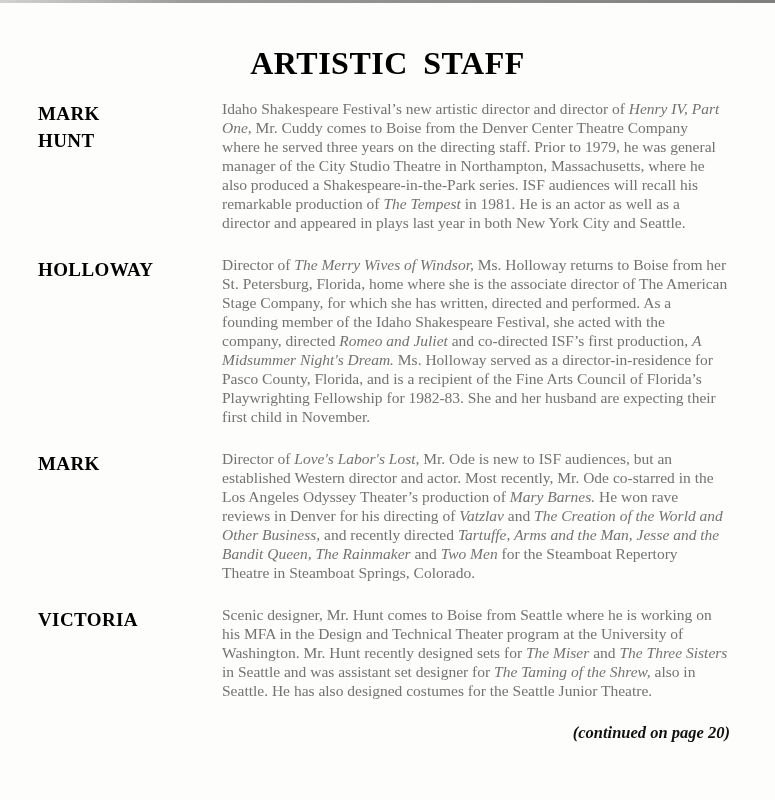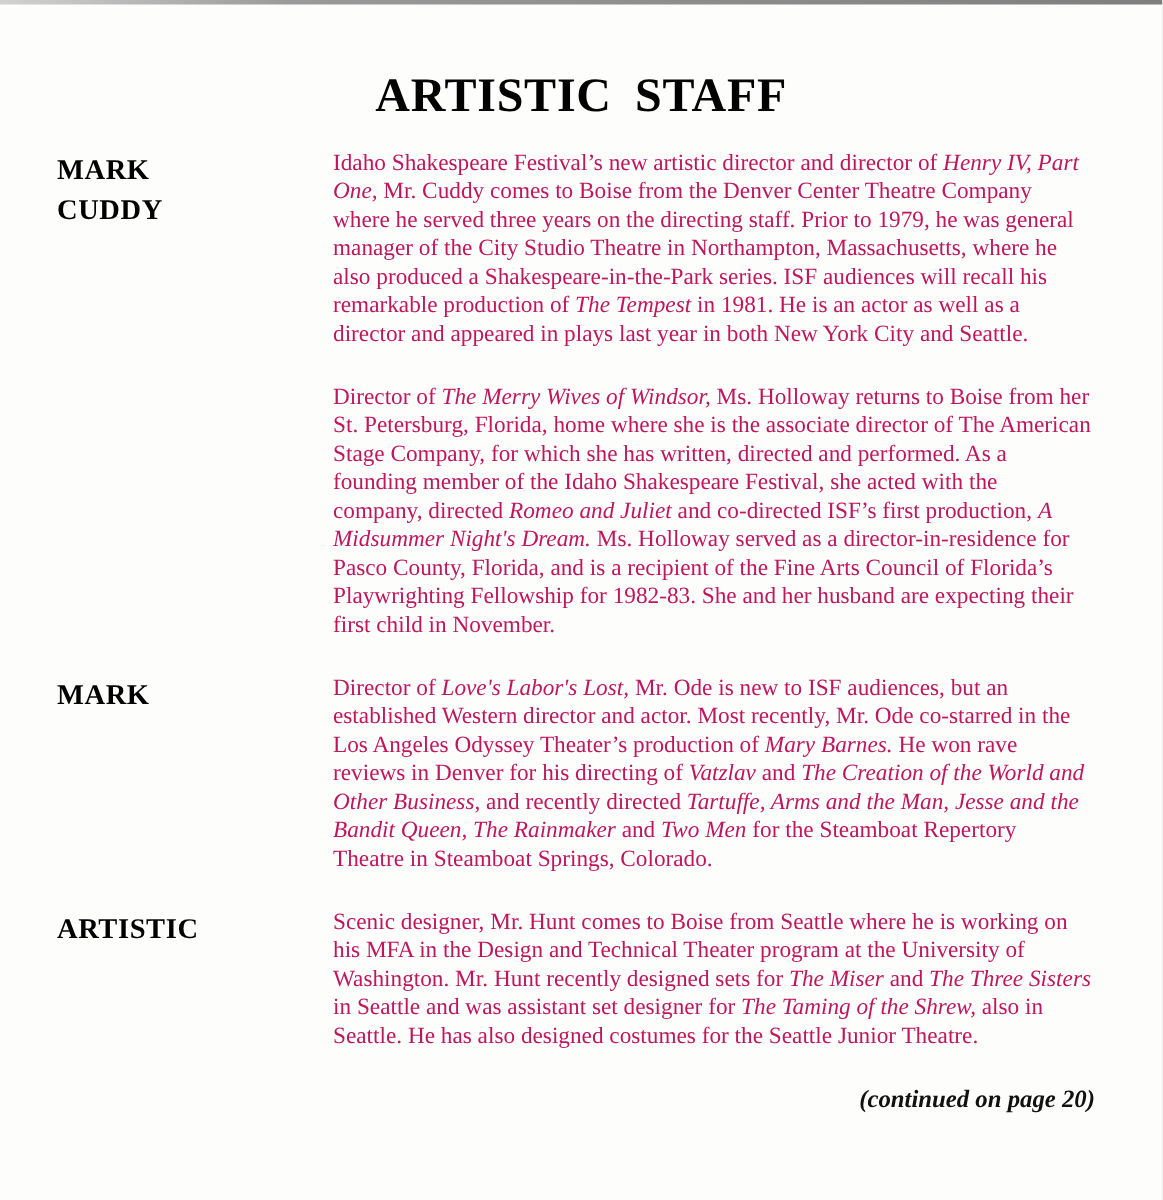--- a/index.html
+++ b/index.html
@@ -51,21 +51,21 @@
     letter-spacing: 0.4px;
     color: #000;
     padding-top: 1px;
   }
   .name-line { display: block; }
   .bio {
     flex: 1 1 auto;
     margin: 0;
     font-size: 15.5px;
     line-height: 19px;
-    color: #be185d;
+    color: #737373;
   }
   .bio em { font-style: italic; }
   .footer-note {
     padding-right: 45px;
     text-align: right;
     font-size: 16.5px;
     font-style: italic;
     font-weight: bold;
     color: #111;
     margin-top: 2px;
@@ -75,39 +75,40 @@
 </head>
 <body>
 
 <div class="page">
   <div class="scan-edge-top"></div>
   <h1 class="title">ARTISTIC STAFF</h1>
   <main class="staff-list" id="staff-list">
   <section class="row">
     <div class="name">
           <span class="name-line">MARK</span>
-          <span class="name-line">CUDDY</span>
+          <span class="name-line">HUNT</span>
         </div>
     <p class="bio"><span>Idaho Shakespeare Festival’s new artistic director and director of </span><em>Henry IV, Part One,</em><span> Mr. Cuddy comes to Boise from the Denver Center Theatre Company where he served three years on the directing staff. Prior to 1979, he was general manager of the City Studio Theatre in Northampton, Massachusetts, where he also produced a Shakespeare-in-the-Park series. ISF audiences will recall his remarkable production of </span><em>The Tempest</em><span> in 1981. He is an actor as well as a director and appeared in plays last year in both New York City and Seattle.</span></p>
   </section>
 
   <section class="row">
     <div class="name">
+          <span class="name-line">HOLLOWAY</span>
         </div>
     <p class="bio"><span>Director of </span><em>The Merry Wives of Windsor,</em><span> Ms. Holloway returns to Boise from her St. Petersburg, Florida, home where she is the associate director of The American Stage Company, for which she has written, directed and performed. As a founding member of the Idaho Shakespeare Festival, she acted with the company, directed </span><em>Romeo and Juliet</em><span> and co-directed ISF’s first production, </span><em>A Midsummer Night's Dream.</em><span> Ms. Holloway served as a director-in-residence for Pasco County, Florida, and is a recipient of the Fine Arts Council of Florida’s Playwrighting Fellowship for 1982-83. She and her husband are expecting their first child in November.</span></p>
   </section>
 
   <section class="row">
     <div class="name">
           <span class="name-line">MARK</span>
         </div>
     <p class="bio"><span>Director of </span><em>Love's Labor's Lost,</em><span> Mr. Ode is new to ISF audiences, but an established Western director and actor. Most recently, Mr. Ode co-starred in the Los Angeles Odyssey Theater’s production of </span><em>Mary Barnes.</em><span> He won rave reviews in Denver for his directing of </span><em>Vatzlav</em><span> and </span><em>The Creation of the World and Other Business</em><span>, and recently directed </span><em>Tartuffe, Arms and the Man, Jesse and the Bandit Queen, The Rainmaker</em><span> and </span><em>Two Men</em><span> for the Steamboat Repertory Theatre in Steamboat Springs, Colorado.</span></p>
   </section>
 
   <section class="row">
     <div class="name">
-          <span class="name-line">ARTISTIC</span>
+          <span class="name-line">VICTORIA</span>
         </div>
     <p class="bio"><span>Scenic designer, Mr. Hunt comes to Boise from Seattle where he is working on his MFA in the Design and Technical Theater program at the University of Washington. Mr. Hunt recently designed sets for </span><em>The Miser</em><span> and </span><em>The Three Sisters</em><span> in Seattle and was assistant set designer for </span><em>The Taming of the Shrew,</em><span> also in Seattle. He has also designed costumes for the Seattle Junior Theatre.</span></p>
   </section>
 </main>
   <div class="footer-note">(continued on page 20)</div>
 </div>
 
 </body></html>

